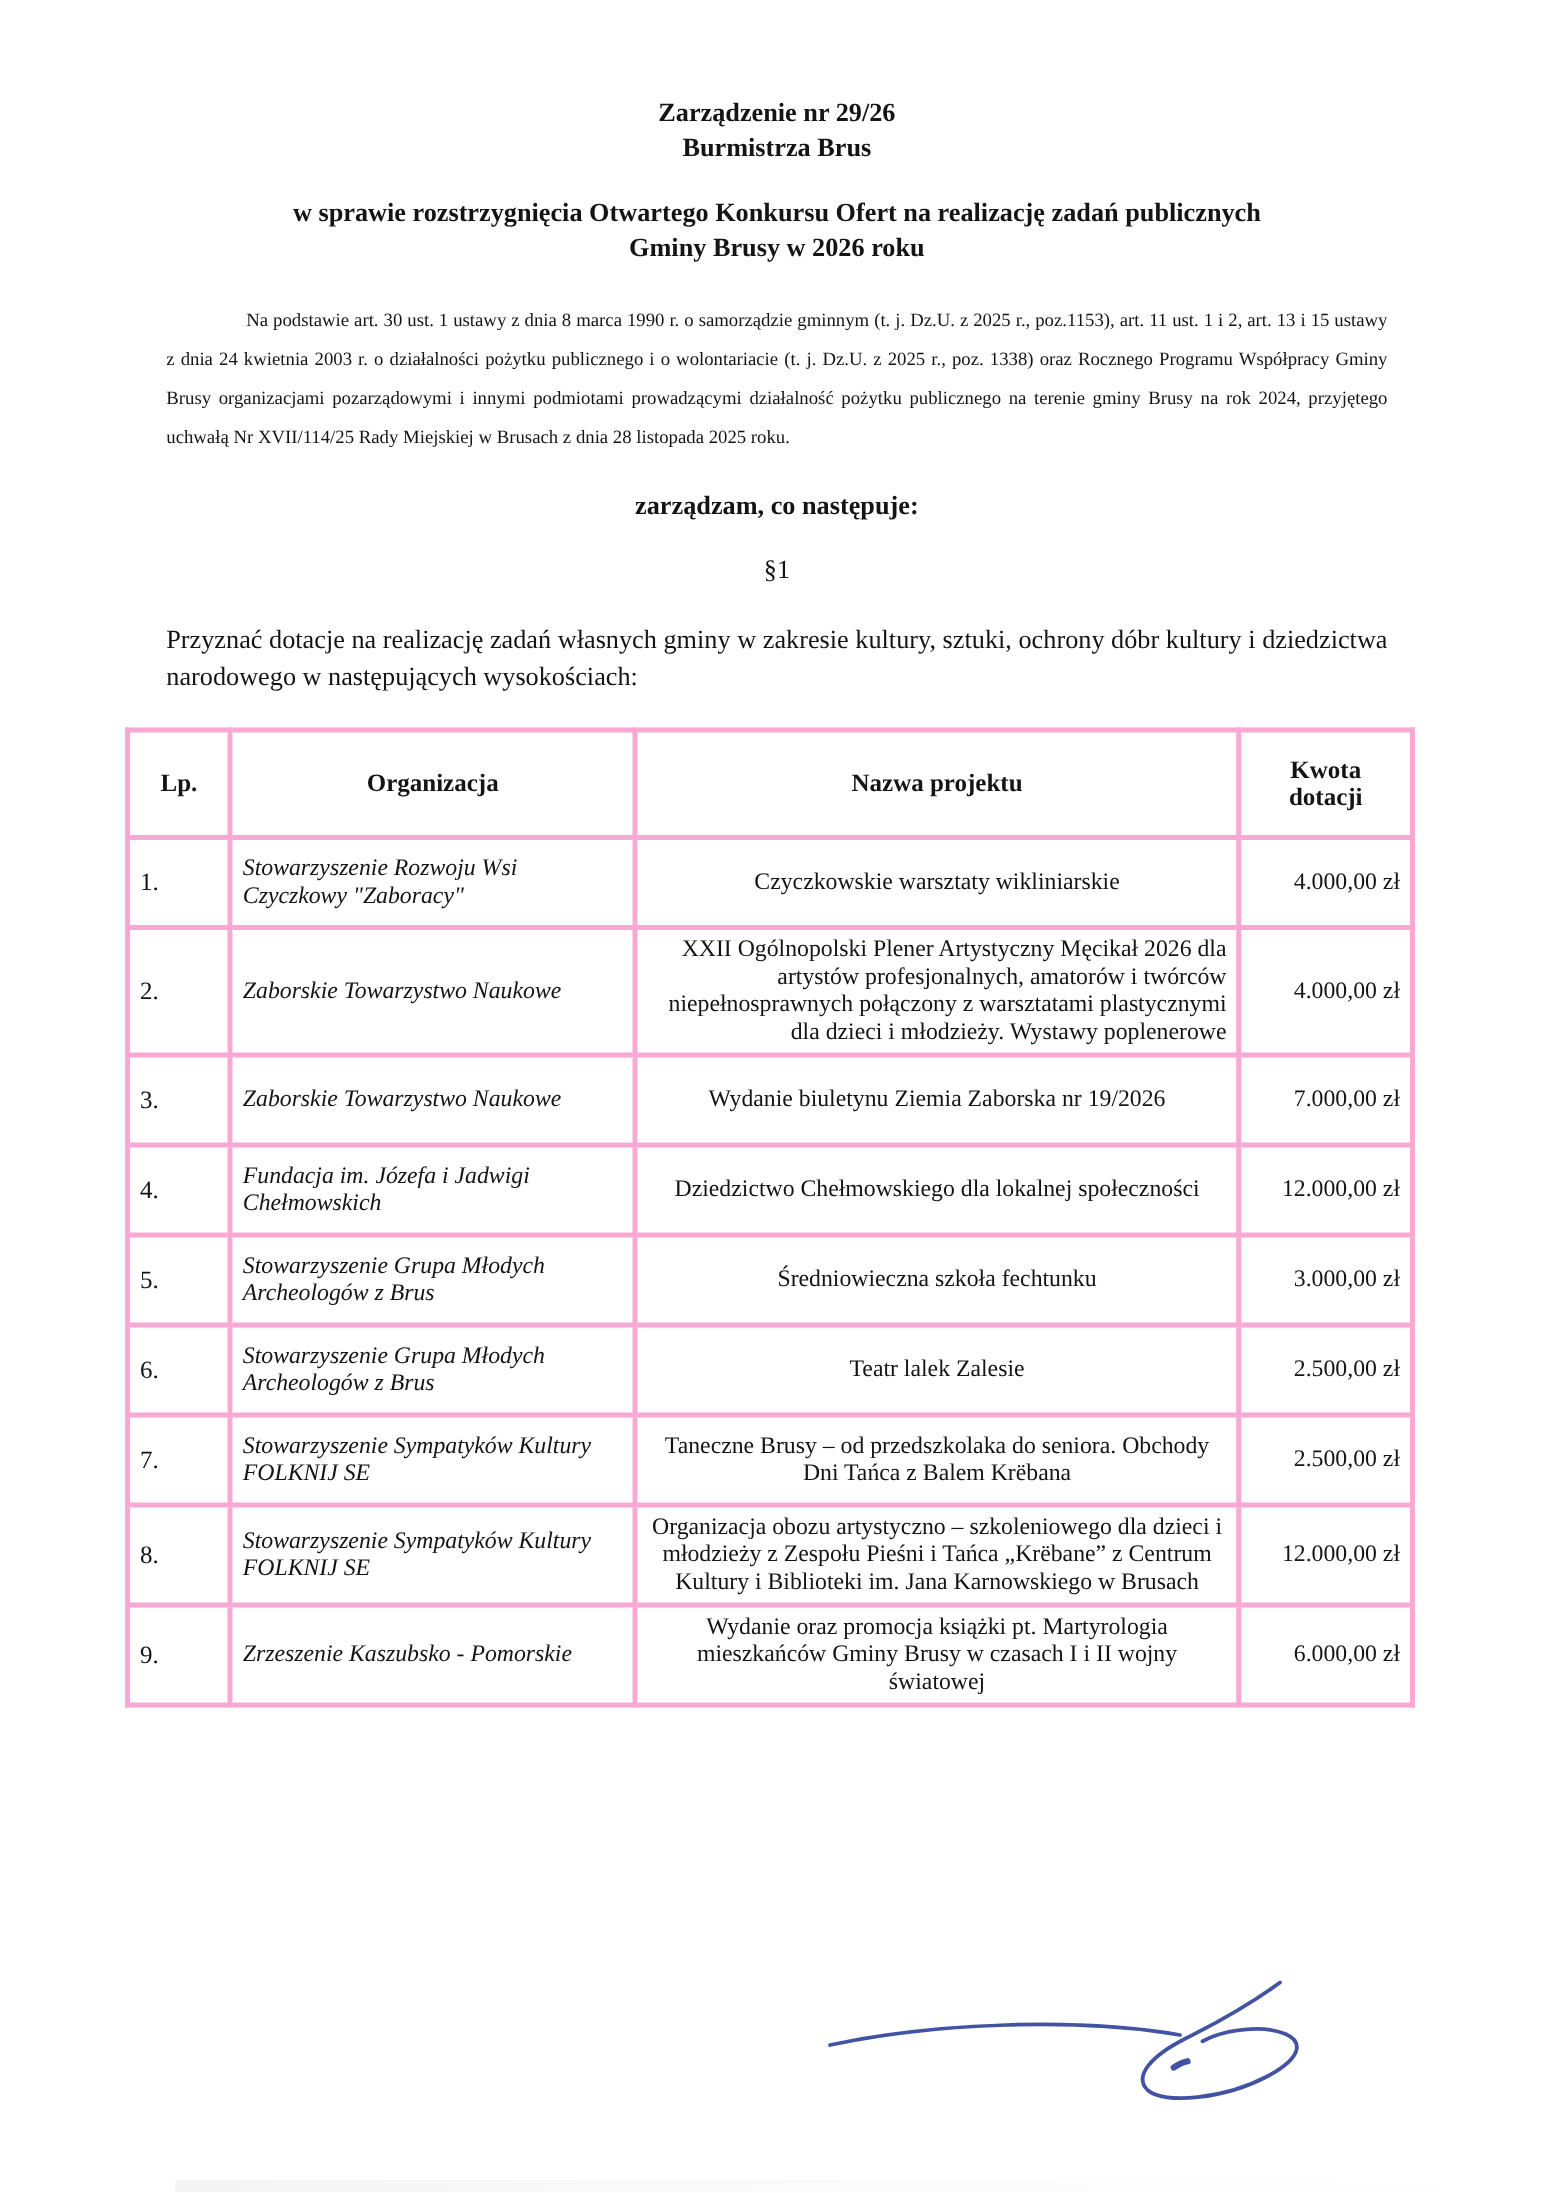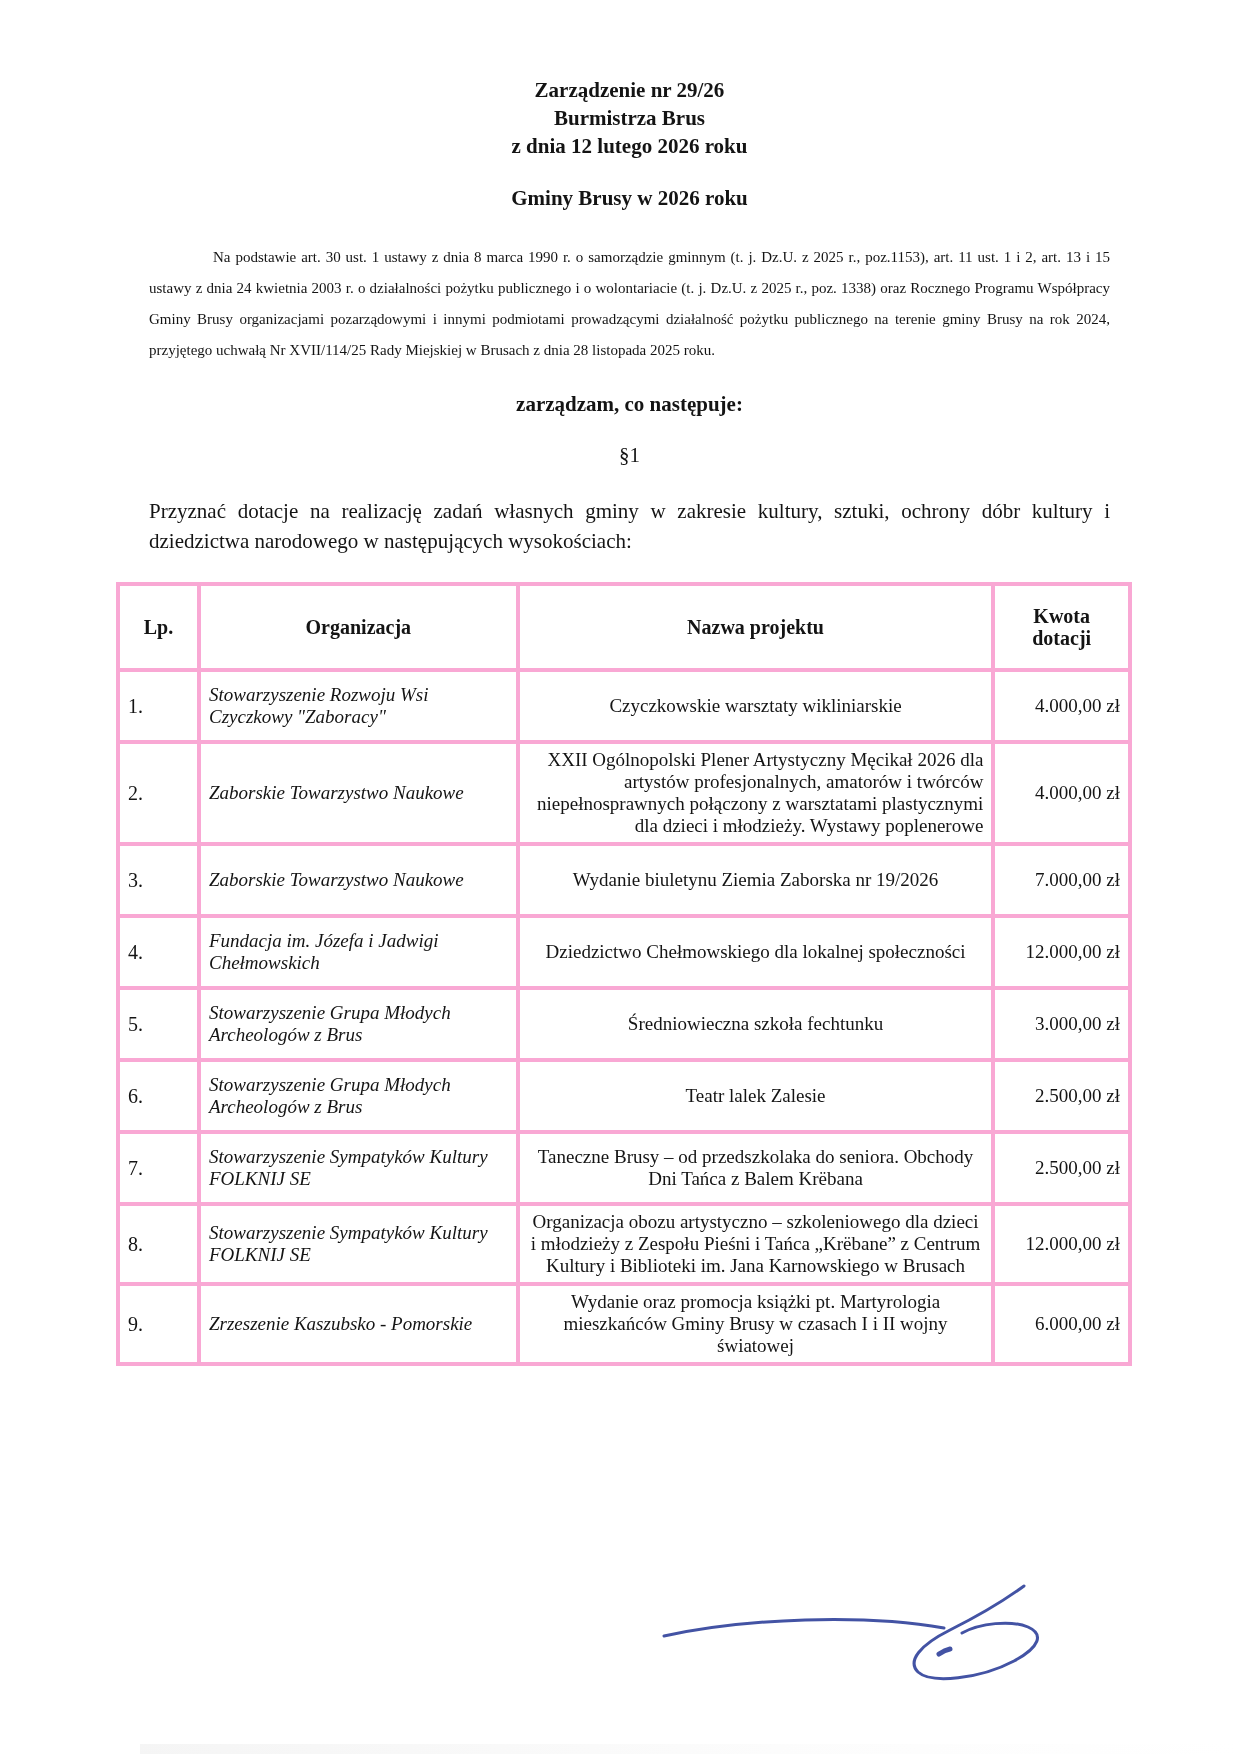--- a/index.html
+++ b/index.html
@@ -9,21 +9,20 @@
     width: 1240px;
     height: 1754px;
     margin: 0 auto;
     background: #ffffff;
     font-family: "Liberation Serif", "DejaVu Serif", serif;
     color: #141414;
     overflow: hidden;
   }
   .content {
     padding: 76px 108px 0 100px; 
-    margin-left: 16px;
   }
   .text-inset { margin-left: 33px; margin-right: 22px; }
 
   .title-block { text-align: center; font-weight: bold; font-size: 21px; line-height: 28px; }
   .subject-block { text-align: center; font-weight: bold; font-size: 21px; line-height: 28px; margin-top: 24px; }
 
   .legal-basis {
     margin-top: 30px;
     font-size: 15px;
     line-height: 31px;
@@ -93,24 +92,24 @@
 </style>
 </head>
 <body>
 
 <div class="page">
   <div class="content">
 
     <div class="title-block text-inset">
       <div>Zarządzenie nr 29/26</div>
       <div>Burmistrza Brus</div>
-      <div>z dnia 12 lutego 2026 roku</div>
     </div>
 
     <div class="subject-block text-inset">
+      <div>w sprawie rozstrzygnięcia Otwartego Konkursu Ofert na realizację zadań publicznych</div>
       <div>Gminy Brusy w 2026 roku</div>
     </div>
 
     <p class="legal-basis text-inset">Na podstawie art. 30 ust. 1 ustawy z dnia 8 marca 1990 r. o samorządzie gminnym (t. j. Dz.U. z 2025 r., poz.1153), art. 11 ust. 1 i 2, art. 13 i 15 ustawy z dnia 24 kwietnia 2003 r. o działalności pożytku publicznego i o wolontariacie (t. j. Dz.U. z 2025 r., poz. 1338) oraz Rocznego Programu Współpracy Gminy Brusy organizacjami pozarządowymi i innymi podmiotami prowadzącymi działalność pożytku publicznego na terenie gminy Brusy na rok 2024, przyjętego uchwałą Nr XVII/114/25 Rady Miejskiej w Brusach z dnia 28 listopada 2025 roku.</p>
 
     <div class="decree-clause text-inset">zarządzam, co następuje:</div>
 
     <div class="section-mark text-inset">§1</div>
 
     <p class="grant-intro text-inset">Przyznać dotacje na realizację zadań własnych gminy w zakresie kultury, sztuki, ochrony dóbr kultury i dziedzictwa narodowego w następujących wysokościach:</p>

